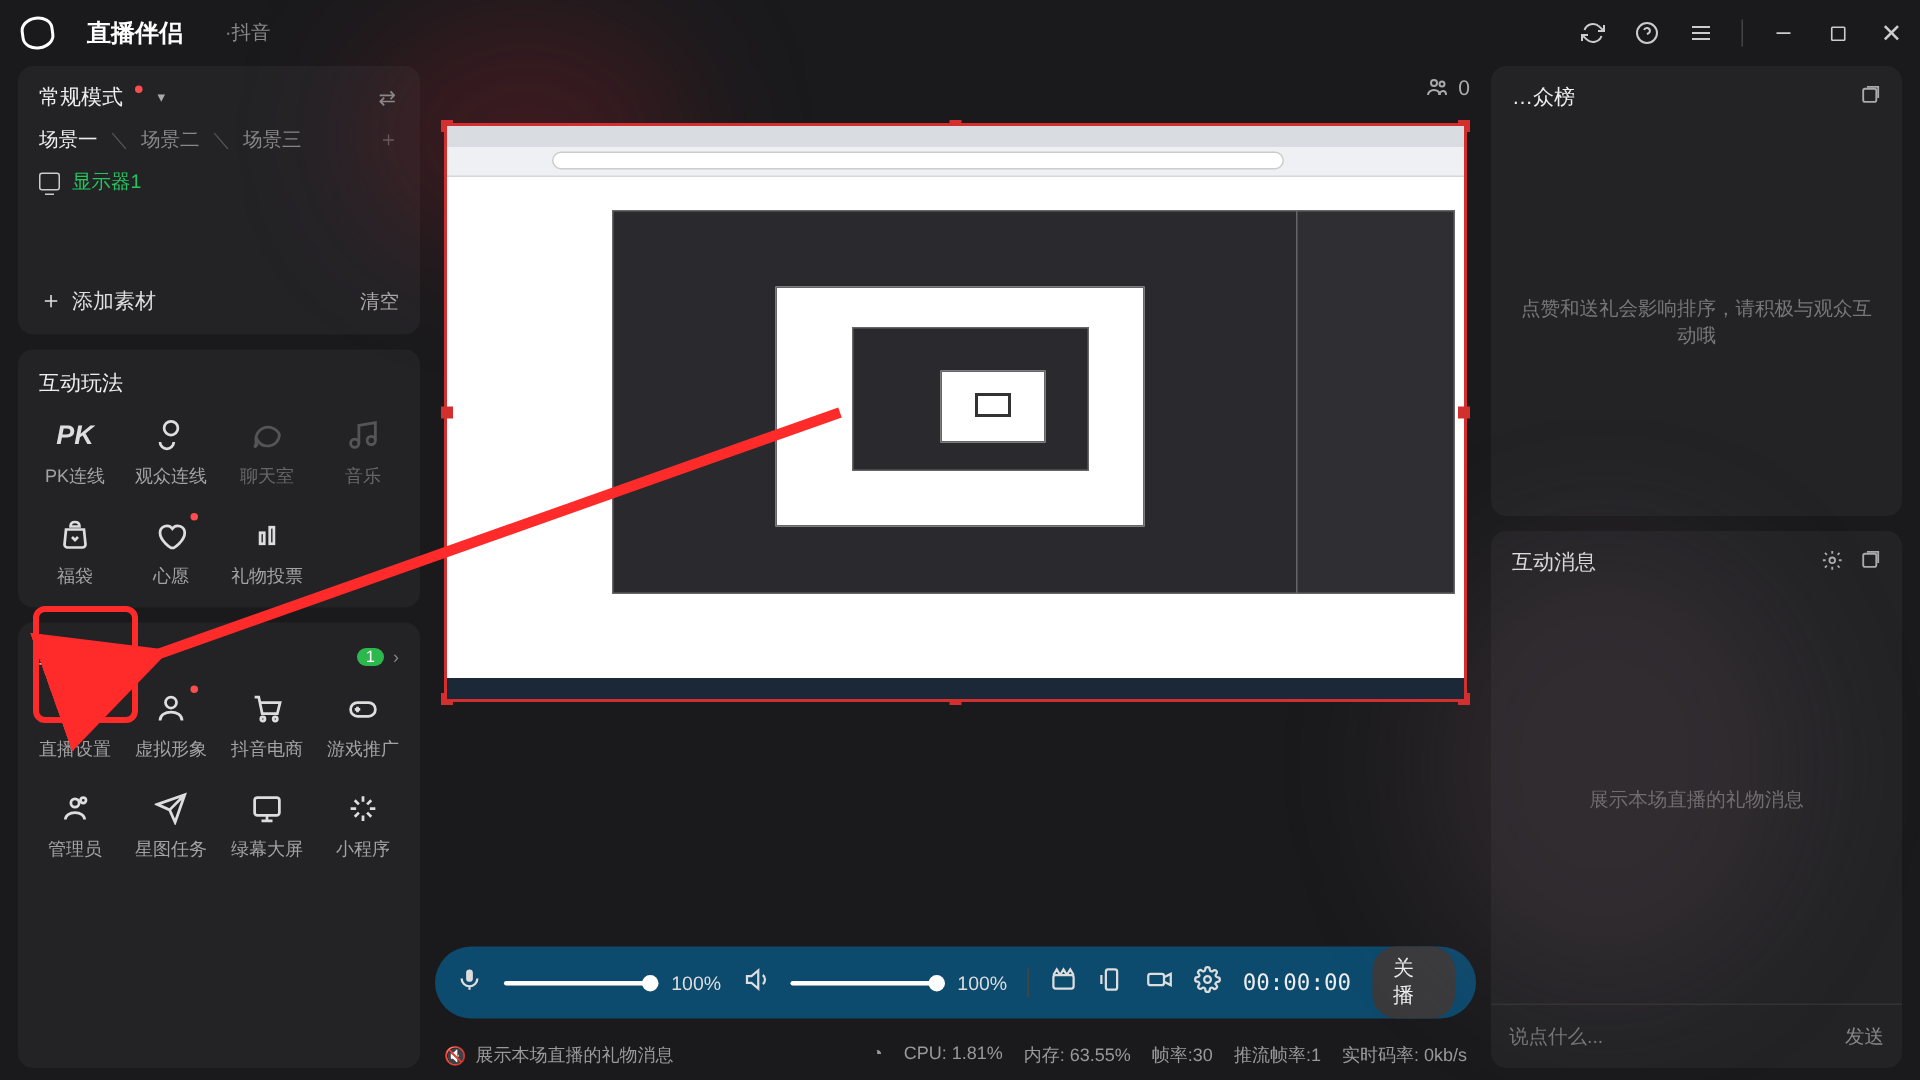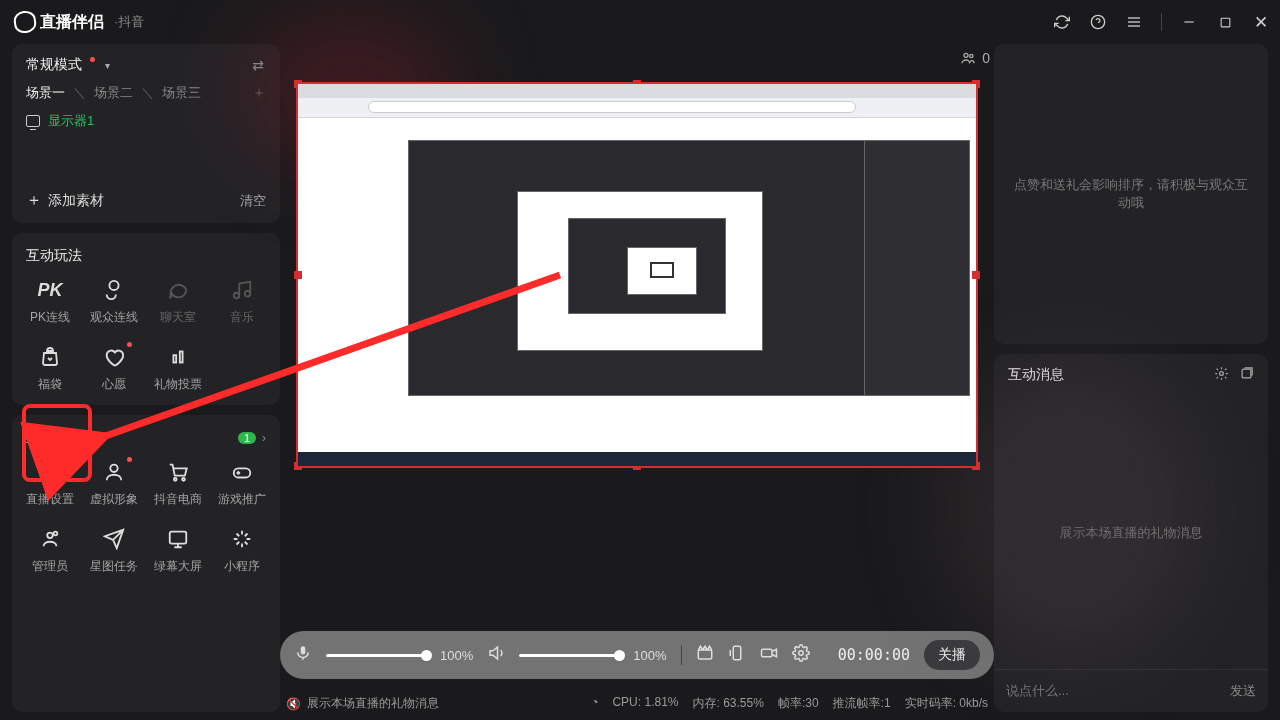--- a/index.html
+++ b/index.html
@@ -1,30 +1,30 @@
 <!DOCTYPE html>
 <html><head>
 <meta charset="utf-8">
 <style>
 * { margin:0; padding:0; box-sizing:border-box; font-family:"PingFang SC","Microsoft YaHei",sans-serif; }
 body { width:1280px; height:720px; background:#1a1a1c; color:#e6e6e6; overflow:hidden; position:relative; }
 .app { display:flex; flex-direction:column; height:100%; }
 
 
 .titlebar { height:44px; display:flex; align-items:center; padding:0 14px; position:relative; }
-.logo { display:flex; align-items:center; gap:4px; }
+.logo { display:flex; align-items:center; gap:22px; }
 .logo-mark { width:22px; height:22px; border:2.5px solid #fff; border-radius:50%/40%; transform:rotate(-8deg); }
 .logo-text { font-size:16px; font-weight:600; color:#fff; }
 .logo-sub { font-size:13px; color:#888; margin-left:6px; }
 .winctrl { position:absolute; right:10px; top:0; height:44px; display:flex; align-items:center; gap:18px; }
 .winctrl span { width:18px; height:18px; display:flex; align-items:center; justify-content:center; color:#ccc; cursor:pointer; }
 .winctrl .close-x { font-size:17px; font-weight:300; }
 
 
-.body { flex:1; display:flex; gap:0; padding:0 12px 8px 12px; min-height:0; }
+.body { flex:1; display:flex; gap:10px; padding:0 12px 8px 12px; min-height:0; }
 .left { width:268px; display:flex; flex-direction:column; gap:10px; min-height:0; }
 .center { flex:1; display:flex; flex-direction:column; gap:10px; min-height:0; }
 .right { width:274px; display:flex; flex-direction:column; gap:10px; min-height:0; }
 
 .panel { background:#232326; border-radius:10px; }
 
 
 .scenes { padding:12px 14px; }
 .mode-row { display:flex; align-items:center; gap:6px; margin-bottom:10px; }
 .mode { font-size:14px; color:#eee; }
@@ -77,21 +77,21 @@
 .preview .h-bm { left:50%; bottom:-4px; transform:translateX(-50%);}
 .preview .h-ml { left:-4px; top:50%; transform:translateY(-50%);}
 .preview .h-mr { right:-4px; top:50%; transform:translateY(-50%);}
 .inner-win { position:absolute; background:#2a2a2e; border:1px solid #666; }
 .browser-chrome { position:absolute; left:0; right:0; top:0; height:34px; background:#eef0f3; border-bottom:1px solid #d6d6d6; }
 .browser-tabs { position:absolute; left:0; right:0; top:0; height:14px; background:#d9dce0; }
 .addr-bar { position:absolute; left:70px; right:120px; top:17px; height:12px; background:#fff; border-radius:6px; border:1px solid #ccc; }
 .taskbar { position:absolute; left:0; right:0; bottom:0; height:14px; background:#1b2838; }
 
 
-.ctrlbar { height:48px; background:#737373; border-radius:24px; display:flex; align-items:center; padding:0 14px; gap:14px; }
+.ctrlbar { height:48px; background:#0c4a6e; border-radius:24px; display:flex; align-items:center; padding:0 14px; gap:14px; }
 .ctrlbar .ic { color:#ddd; cursor:pointer; }
 .slider { width:100px; height:3px; background:#555; border-radius:2px; position:relative; }
 .slider .knob { position:absolute; right:-6px; top:-4px; width:11px; height:11px; background:#fff; border-radius:50%; }
 .slider .fill { position:absolute; left:0; top:0; bottom:0; background:#fff; border-radius:2px; width:100%; }
 .pct { font-size:13px; color:#ddd; }
 .vsep { width:1px; height:20px; background:#444; }
 .timer { font-family:monospace; font-size:15px; color:#eee; margin-left:auto; }
 .endbtn { background:#3a3a3d; color:#eee; font-size:14px; padding:6px 14px; border-radius:16px; cursor:pointer; }
 
 .statusbar { display:flex; align-items:center; gap:14px; font-size:12px; color:#999; padding:6px 6px 0 6px; }
@@ -432,20 +432,29 @@
           <span><span>内存:</span> <span>63.55%</span></span>
           <span><span>帧率:</span><span>30</span></span>
           <span><span>推流帧率:</span><span>1</span></span>
           <span><span>实时码率:</span> <span>0kb/s</span></span>
         </div>
       </div>
     </div>
 
     <div class="right">
       <div class="panel" style="height:300px; display:flex; flex-direction:column;">
+        <div class="rpanel-head">
+          <span>…众榜</span>
+          <div class="ics">
+              <span><svg width="15" height="15" viewBox="0 0 24 24" fill="none" stroke="currentColor" stroke-width="2">
+                  <rect x="5" y="5" width="14" height="14" rx="2"></rect>
+                  <path d="M9 3h12v12"></path>
+                </svg></span>
+            </div>
+        </div>
         <div class="rpanel-body">点赞和送礼会影响排序，请积极与观众互动哦</div>
       </div>
 
       <div class="panel fill">
         <div class="rpanel-head">
           <span>互动消息</span>
           <div class="ics">
             <span><svg width="15" height="15" viewBox="0 0 24 24" fill="none" stroke="currentColor" stroke-width="2">
                   <circle cx="12" cy="12" r="3"></circle>
                   <path d="M12 2v3M12 19v3M4.2 4.2l2.1 2.1M17.7 17.7l2.1 2.1M2 12h3M19 12h3M4.2 19.8l2.1-2.1M17.7 6.3l2.1-2.1"></path>

